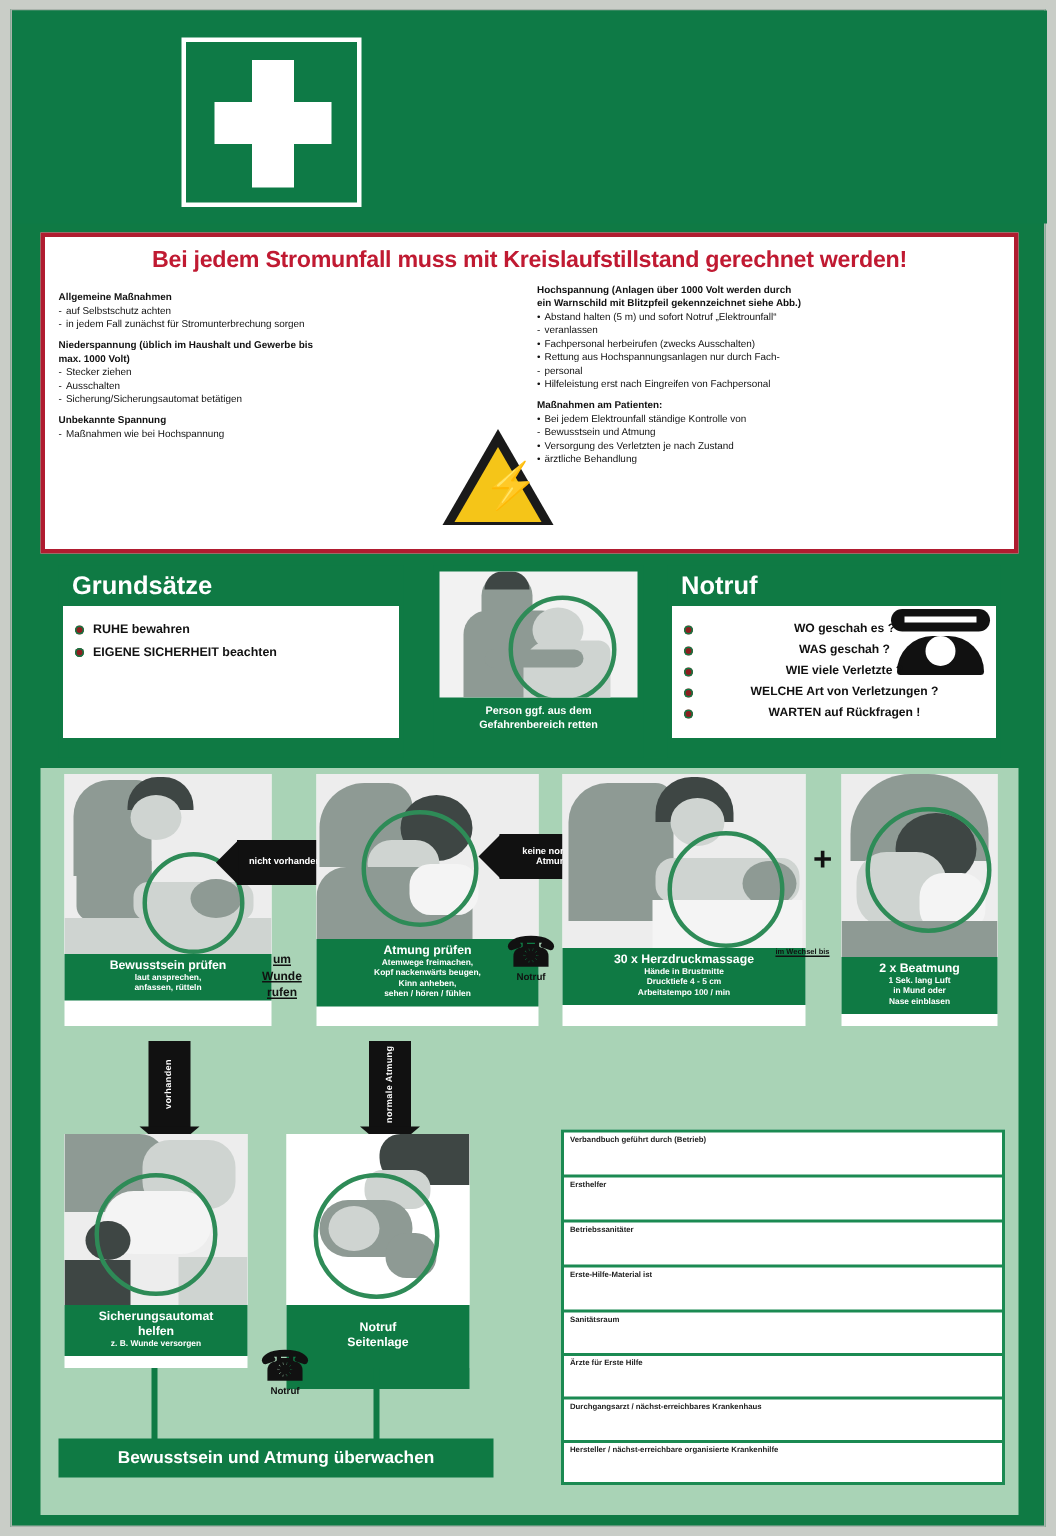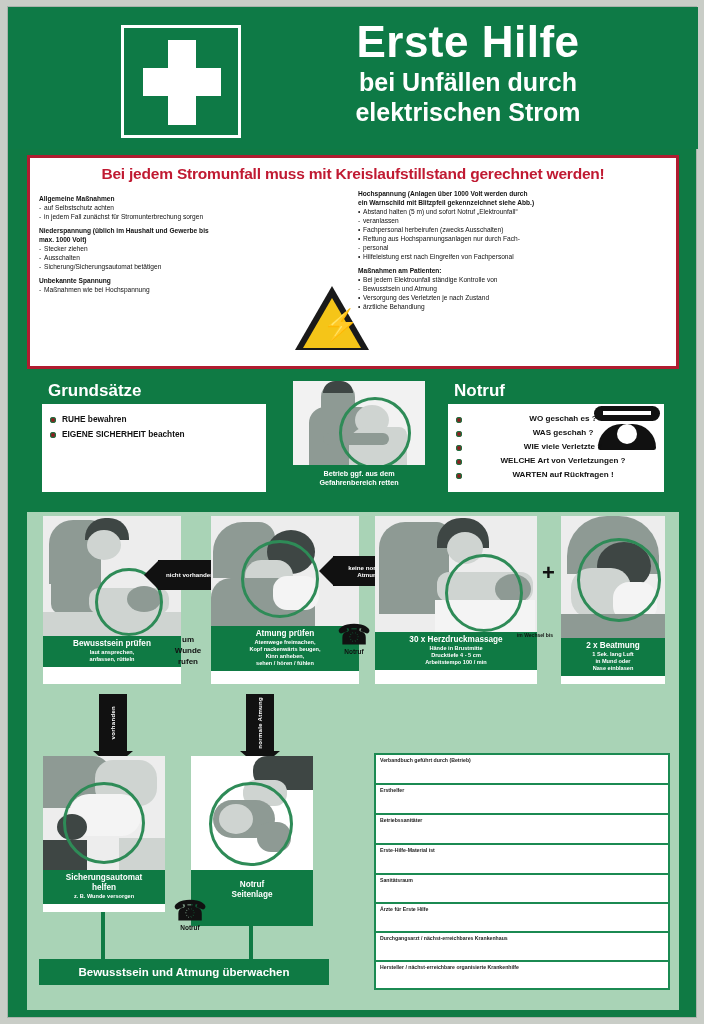--- a/index.html
+++ b/index.html
@@ -101,21 +101,21 @@
   .arrowD{position:absolute;width:28px;background:#111;display:flex;align-items:center;justify-content:center;}
   .arrowD:after{
     content:"";position:absolute;bottom:-16px;left:-6px;width:0;height:0;
     border-left:20px solid transparent;border-right:20px solid transparent;border-top:17px solid #111;
   }
   .arrowD span{
     color:#fff;font-size:6px;font-weight:bold;writing-mode:vertical-rl;
     transform:rotate(180deg);letter-spacing:.3px;text-align:center;line-height:10px;
   }
   .plus{position:absolute;color:#111;font-size:22px;font-weight:bold;}
-  .midtxt{position:absolute;color:#111;font-size:8px;font-weight:bold;text-align:center;line-height:11px;}
+  .midtxt{position:absolute;color:#111;font-size:8px;font-weight:bold;text-align:center;line-height:11px;text-decoration:underline;}
   
   .phsm{position:absolute;width:34px;text-align:center;}
   .phsm .g{font-size:27px;color:#111;line-height:26px;font-weight:bold;}
   .phsm .t{font-size:6.5px;font-weight:bold;color:#111;}
   
   .conn{position:absolute;background:#0f7a44;}
   
   .bottombar{
     position:absolute;left:31px;top:952px;width:290px;height:26px;background:#0f7a44;
     color:#fff;font-weight:bold;font-size:11.5px;display:flex;align-items:center;justify-content:center;
@@ -137,25 +137,20 @@
 </head>
 <body>
 
 <div id="poster">
  <div class="sheet">
 
   <div class="header">
     <div class="cross-box">
       <div class="cross-v"></div>
           <div class="cross-h"></div>
-    </div>
-    <div class="title-wrap">
-      <div class="t1">Erste Hilfe</div>
-      <div class="t2">bei Unfällen durch</div>
-      <div class="t3">elektrischen Strom</div>
     </div>
   </div>
 
   <div class="warnbox">
     <div class="warn-head">Bei jedem Stromunfall muss mit Kreislaufstillstand gerechnet werden!</div>
     <div class="wb-cols">
       <div class="wb-col">
         <div class="wb-h">Allgemeine Maßnahmen</div>
         <div class="wb-li">auf Selbstschutz achten</div>
         <div class="wb-li">in jedem Fall zunächst für Stromunterbrechung sorgen</div>
@@ -203,21 +198,21 @@
     <div class="rescue">
       <div class="img">
         <div class="blob" style="left:28px;top:2px;width:34px;height:30px;border-radius:14px 14px 6px 6px;"></div>
         <div class="blob d" style="left:30px;top:0px;width:30px;height:12px;border-radius:14px 14px 0 0;"></div>
         <div class="blob" style="left:16px;top:26px;width:62px;height:58px;border-radius:16px 10px 0 0;"></div>
         <div class="blob l" style="left:62px;top:24px;width:34px;height:30px;border-radius:50%;"></div>
         <div class="blob l" style="left:56px;top:46px;width:58px;height:40px;border-radius:18px 8px 0 0;"></div>
         <div class="blob" style="left:30px;top:52px;width:66px;height:12px;border-radius:6px;"></div>
         <div class="ring" style="left:46px;top:16px;width:66px;height:66px;"></div>
       </div>
-      <div class="cap">Betrieb ggf. aus dem</div>
+      <div class="cap">Person ggf. aus dem</div>
       <div class="cap" style="padding-top:0">Gefahrenbereich retten</div>
     </div>
 
     <div class="panel nbox">
       <div class="panel-title">Notruf</div>
       <div class="panel-body">
         <div class="phone">
           <div class="phone-base"></div>
               <div class="phone-hole"></div>
           <div class="phone-handle"></div>

